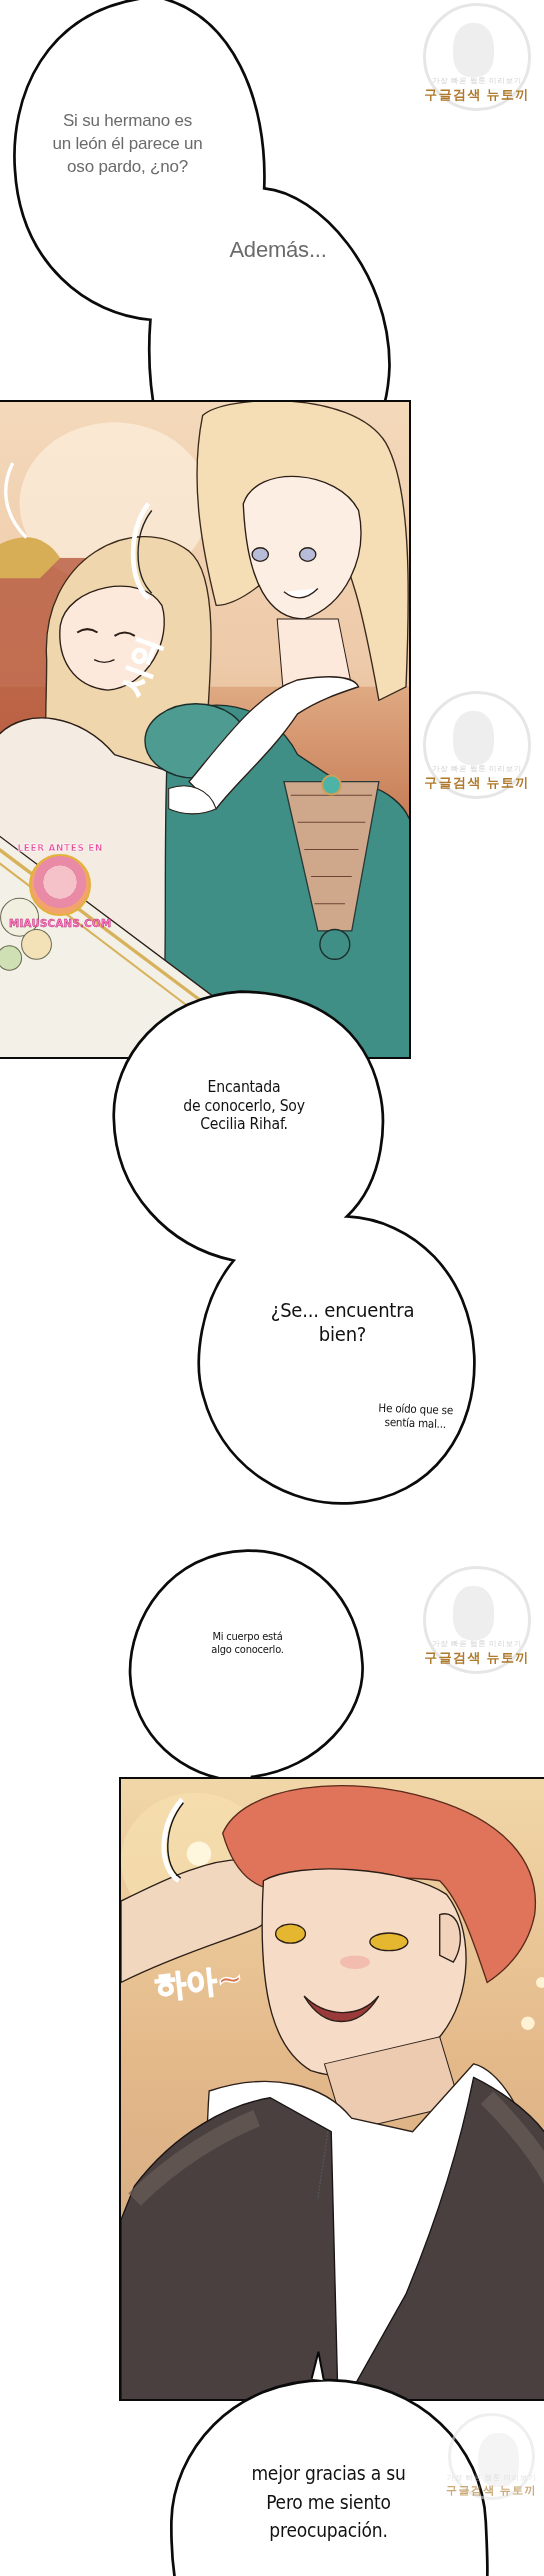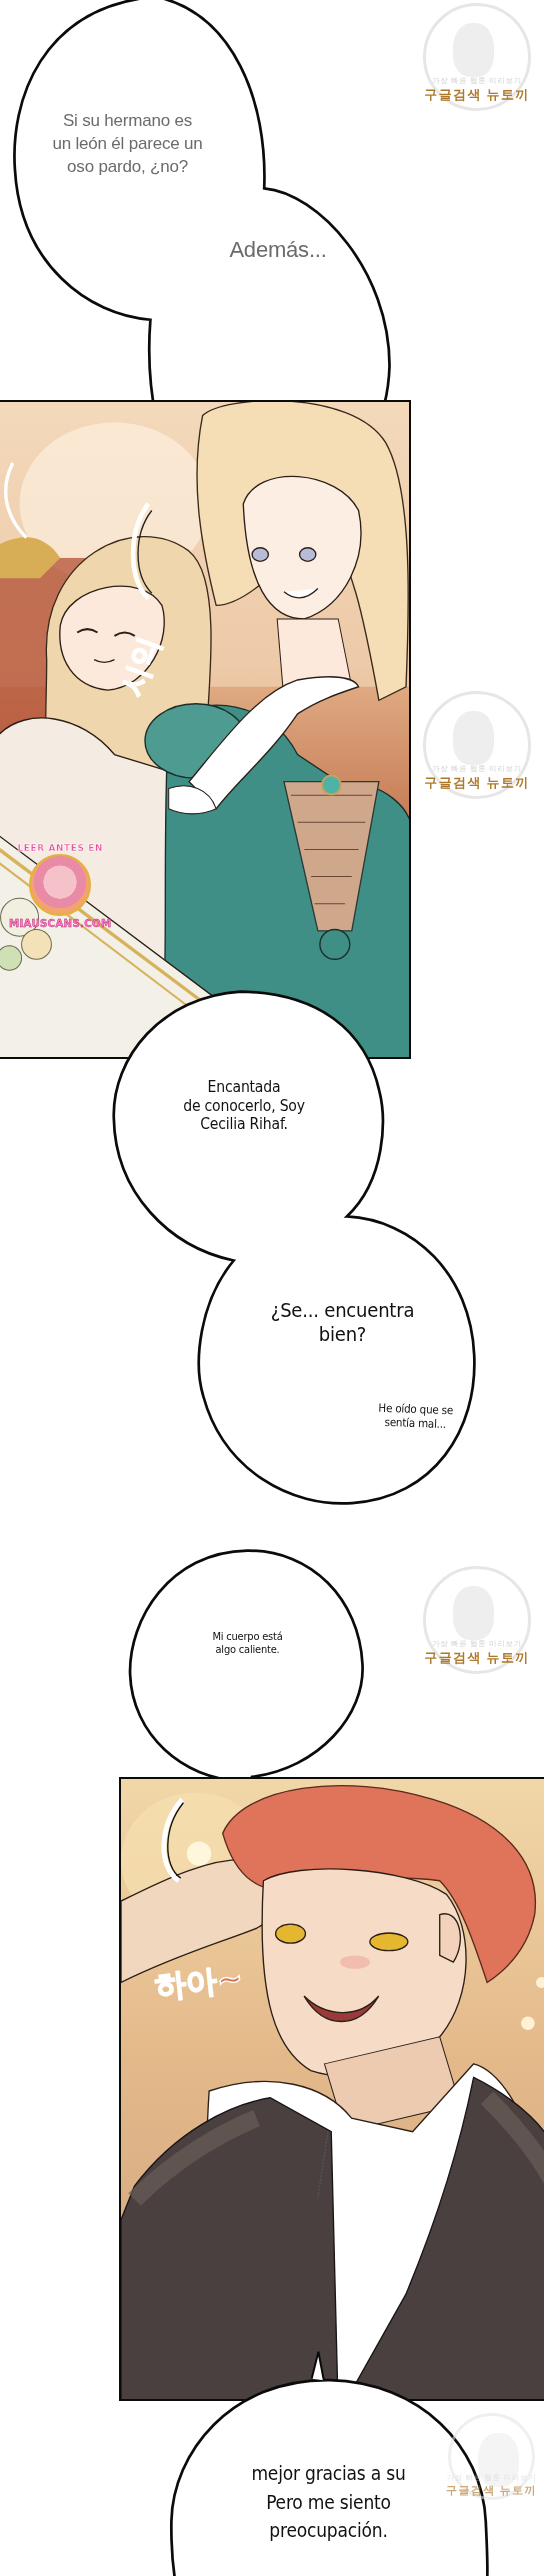--- a/index.html
+++ b/index.html
@@ -150,21 +150,21 @@
   <path d="M 365 2288
            C 250 2290, 190 2390, 192 2470
            C 195 2560, 270 2625, 355 2628
            L 378 2700
            L 372 2622
            C 470 2610, 540 2530, 535 2455
            C 530 2360, 460 2287, 365 2288 Z" fill="#ffffff" stroke="#0b0b0b" stroke-width="4"></path>
 </svg>
 <div class="bubble-text" style="left:163px; top:1605px; width:169px; font-size:11px;margin-top:25px;">
   <div>Mi cuerpo está</div>
-  <div>algo caliente.</div>
+  <div>algo conocerlo.</div>
 </div>
 
 <div class="watermark" style="left:409px; top:1566px; width:136px;">
   <div class="wm-ring"></div>
   <div class="wm-line1">가장 빠른 웹툰 미리보기</div>
   <div class="wm-line2">구글검색 뉴토끼</div>
 </div>
 
 <div class="panel" style="left:119px; top:1777px; width:434px; height:624px;
      background:linear-gradient(180deg,#f1d7a8 0%,#e4b98a 45%,#caa27e 100%);">

